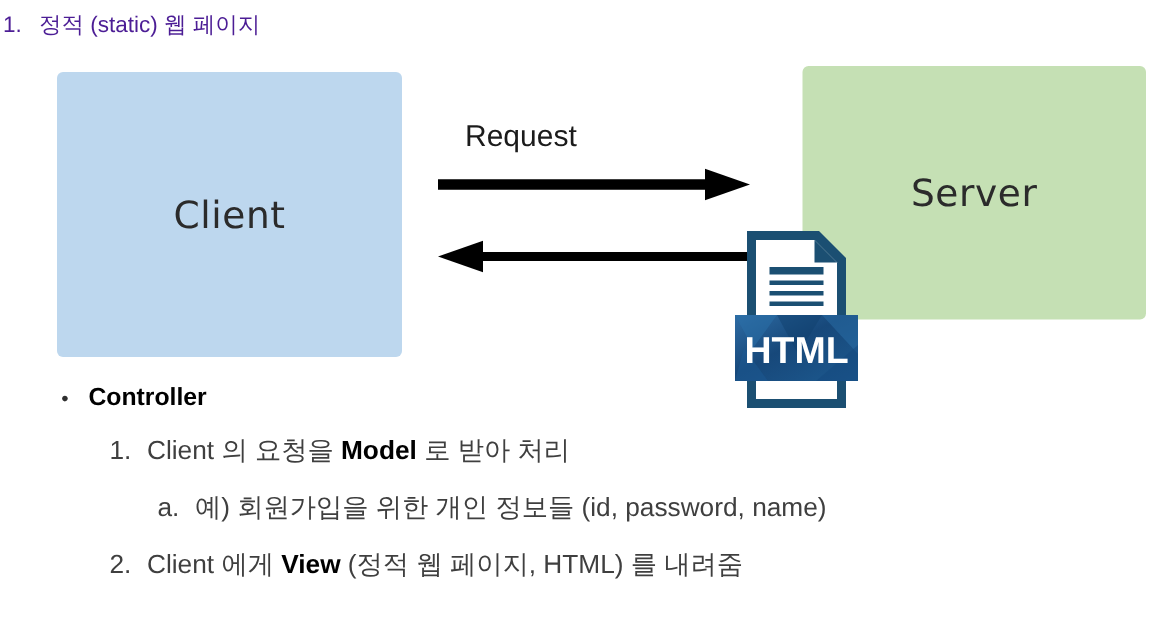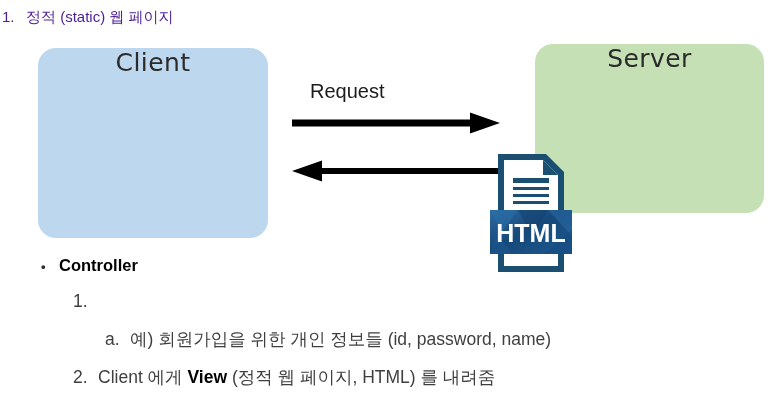--- a/index.html
+++ b/index.html
@@ -37,22 +37,23 @@
   #diagram {
     position: absolute;
     left: 0;
     top: 36px;
     width: 779px;
     height: 212px;
   }
 
   .node {
     position: absolute;
-    border-radius: 18px;
+    border-radius: 4px;
     display: flex;
+    align-items: center;
     justify-content: center;
   }
   .node .node-label {
     font-size: 25px;
     color: #2b2b2b;
     letter-spacing: 0.4px;
     font-family: "DejaVu Sans", "Liberation Sans", sans-serif;
   }
 
   #client-node {
@@ -204,20 +205,21 @@
   </svg>
 </div>
 
 <div id="notes">
     <div class="note-row lvl-bullet">
       <span class="note-marker">•</span>
       <span class="note-text"><span class="b">Controller</span></span>
     </div>
     <div class="note-row lvl-num">
       <span class="note-marker">1.</span>
+      <span class="note-text"><span>Client 의 요청을 </span><span class="b">Model</span><span> 로 받아 처리</span></span>
     </div>
     <div class="note-row lvl-alpha">
       <span class="note-marker">a.</span>
       <span class="note-text"><span>예) 회원가입을 위한 개인 정보들 (id, password, name)</span></span>
     </div>
     <div class="note-row lvl-num">
       <span class="note-marker">2.</span>
       <span class="note-text"><span>Client 에게 </span><span class="b">View</span><span> (정적 웹 페이지, HTML) 를 내려줌</span></span>
     </div>
   </div>

